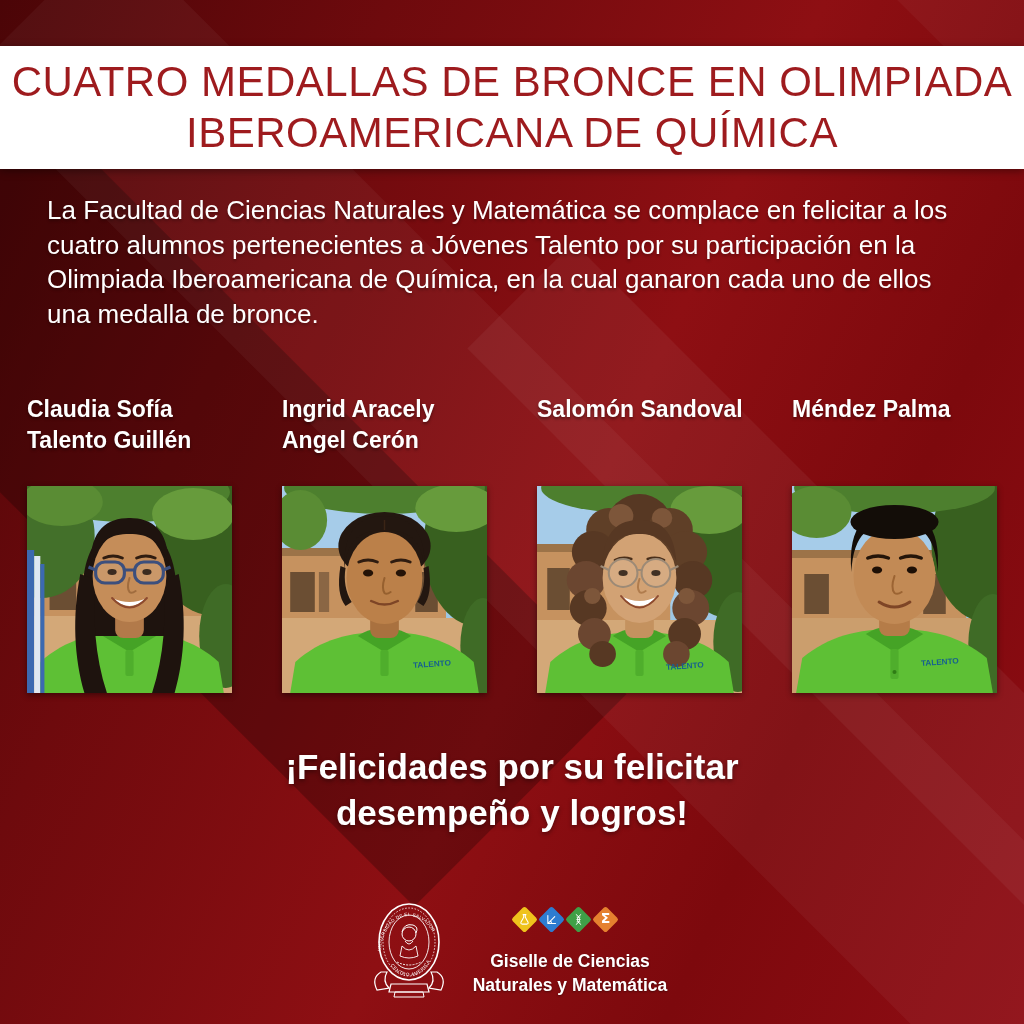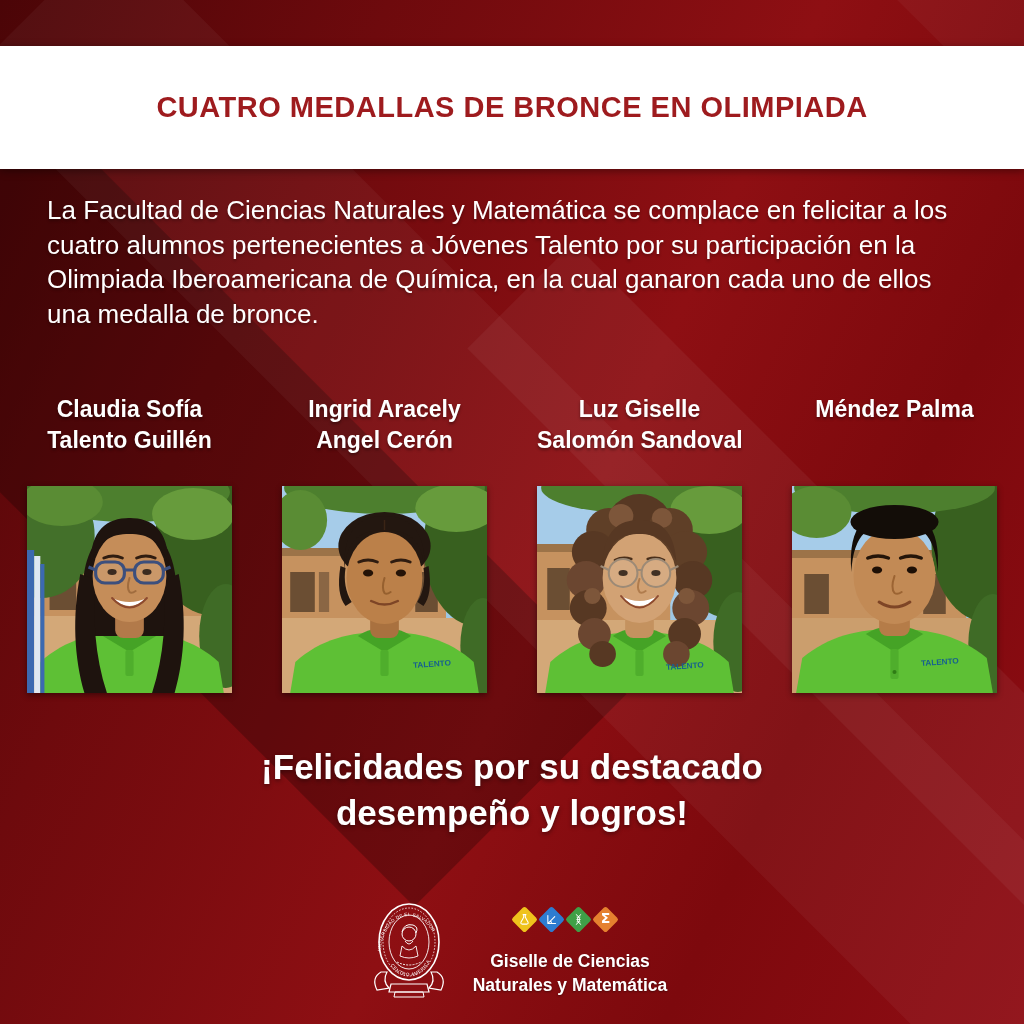--- a/index.html
+++ b/index.html
@@ -14,32 +14,32 @@
   .streak-light1 { width:1500px; height:210px; background:rgba(255,255,255,.045); transform:rotate(45deg); left:-180px; top:430px; }
   .streak-light2 { width:1300px; height:150px; background:rgba(255,255,255,.05); transform:rotate(45deg); left:330px; top:680px; }
   .streak-light3 { width:900px; height:110px; background:rgba(255,255,255,.04); transform:rotate(45deg); left:520px; top:-60px; }
 
   .banner {
     position:absolute; left:0; top:46px; width:1024px; height:123px;
     background:#ffffff; display:flex; flex-direction:column; align-items:center; justify-content:center;
     box-shadow:0 2px 8px rgba(0,0,0,.4);
   }
   .banner .title-line {
-    color:#9E1B1E; font-weight:bold; font-size:29px; line-height:1.2; letter-spacing:.5px; text-align:right;
+    color:#9E1B1E; font-weight:normal; font-size:42px; line-height:1.2; letter-spacing:.5px; text-align:right;
   }
 
   .intro {
     position:absolute; left:47px; top:193px; width:930px;
     color:#ffffff; font-size:26px; line-height:1.33; text-align:left;
     text-shadow:0 2px 3px rgba(0,0,0,.3);
   }
 
   .row { position:absolute; left:27px; width:970px; display:flex; justify-content:space-between; }
   .names-row { top:394px; }
-  .name-cell { width:205px; text-align:center; color:#fff; font-weight:bold; font-size:23px; line-height:1.35;
+  .name-cell { width:205px; color:#fff; font-weight:bold; font-size:23px; line-height:1.35;
     text-shadow:0 2px 3px rgba(0,0,0,.4); }
   .name-cell span { display:block; white-space:nowrap; }
 
   .photos-row { top:486px; }
   .photo { width:205px; height:207px; background:#9ec7e4; overflow:hidden; box-shadow:0 2px 6px rgba(0,0,0,.45); }
   .photo svg { display:block; width:100%; height:100%; }
 
   .congrats {
     position:absolute; left:192px; top:744px; width:640px;
     color:#fff; font-weight:bold; font-size:35px; line-height:1.3; text-align:center;
@@ -67,35 +67,35 @@
 </head>
 <body>
 
 <div class="streak streak-dark1"></div>
 <div class="streak streak-light1"></div>
 <div class="streak streak-light2"></div>
 <div class="streak streak-light3"></div>
 
 <div class="banner">
   <div class="title-line">CUATRO MEDALLAS DE BRONCE EN OLIMPIADA</div>
+  <div class="title-line">IBEROAMERICANA DE QUÍMICA</div>
 </div>
 
 <div class="intro">La Facultad de Ciencias Naturales y Matemática se complace en felicitar a los cuatro alumnos pertenecientes a Jóvenes Talento por su participación en la Olimpiada Iberoamericana de Química, en la cual ganaron cada uno de ellos una medalla de bronce.</div>
 
 <div class="row names-row">
   <div class="name-cell">
     <span>Claudia Sofía</span>
     <span>Talento Guillén</span>
   </div>
   <div class="name-cell">
     <span>Ingrid Aracely</span>
     <span>Angel Cerón</span>
   </div>
   <div class="name-cell">
-    <span>Luz Giselle</span>
     <span>Salomón Sandoval</span>
   </div>
   <div class="name-cell">
     <span>Méndez Palma</span>
   </div>
 </div>
 
 <div class="row photos-row">
 
   <div class="photo">
@@ -243,21 +243,21 @@
       <path d="M106,72 Q116,68 126,72" stroke="#241509" stroke-width="3.5" fill="none" stroke-linecap="round"></path>
       <ellipse cx="83" cy="84" rx="5" ry="3.5" fill="#1d0f05"></ellipse>
       <ellipse cx="117" cy="84" rx="5" ry="3.5" fill="#1d0f05"></ellipse>
       <path d="M100,90 Q96,102 100,107 Q103,109 107,106" stroke="#9c6433" stroke-width="2" fill="none" stroke-linecap="round"></path>
       <path d="M85,116 Q100,126 115,116" stroke="#7e4526" stroke-width="3" fill="none" stroke-linecap="round"></path>
       <text x="126" y="180" font-size="8" font-weight="bold" fill="#17618f" transform="rotate(-4 126 180)">TALENTO</text>
     </svg>
   </div>
 </div>
 
-<div class="congrats">¡Felicidades por su destacado desempeño y logros!</div>
+<div class="congrats">¡Felicidades por su felicitar desempeño y logros!</div>
 
 <svg class="seal" viewBox="0 0 80 100">
   <defs>
     <path id="arcTop" d="M12,54 A28,36 0 0 1 68,54"></path>
     <path id="arcBot" d="M18,60 A24,30 0 0 0 62,60"></path>
   </defs>
   <path d="M12,74 Q2,80 8,92 L20,90 Q13,83 18,74 Z" fill="none" stroke="#ffffff" stroke-width="1.2"></path>
   <path d="M68,74 Q78,80 72,92 L60,90 Q67,83 62,74 Z" fill="none" stroke="#ffffff" stroke-width="1.2"></path>
   <path d="M22,86 L58,86 L60,94 L20,94 Z" fill="none" stroke="#ffffff" stroke-width="1.2"></path>
   <path d="M26,94 L54,94 L55,99 L25,99 Z" fill="none" stroke="#ffffff" stroke-width="1"></path>

